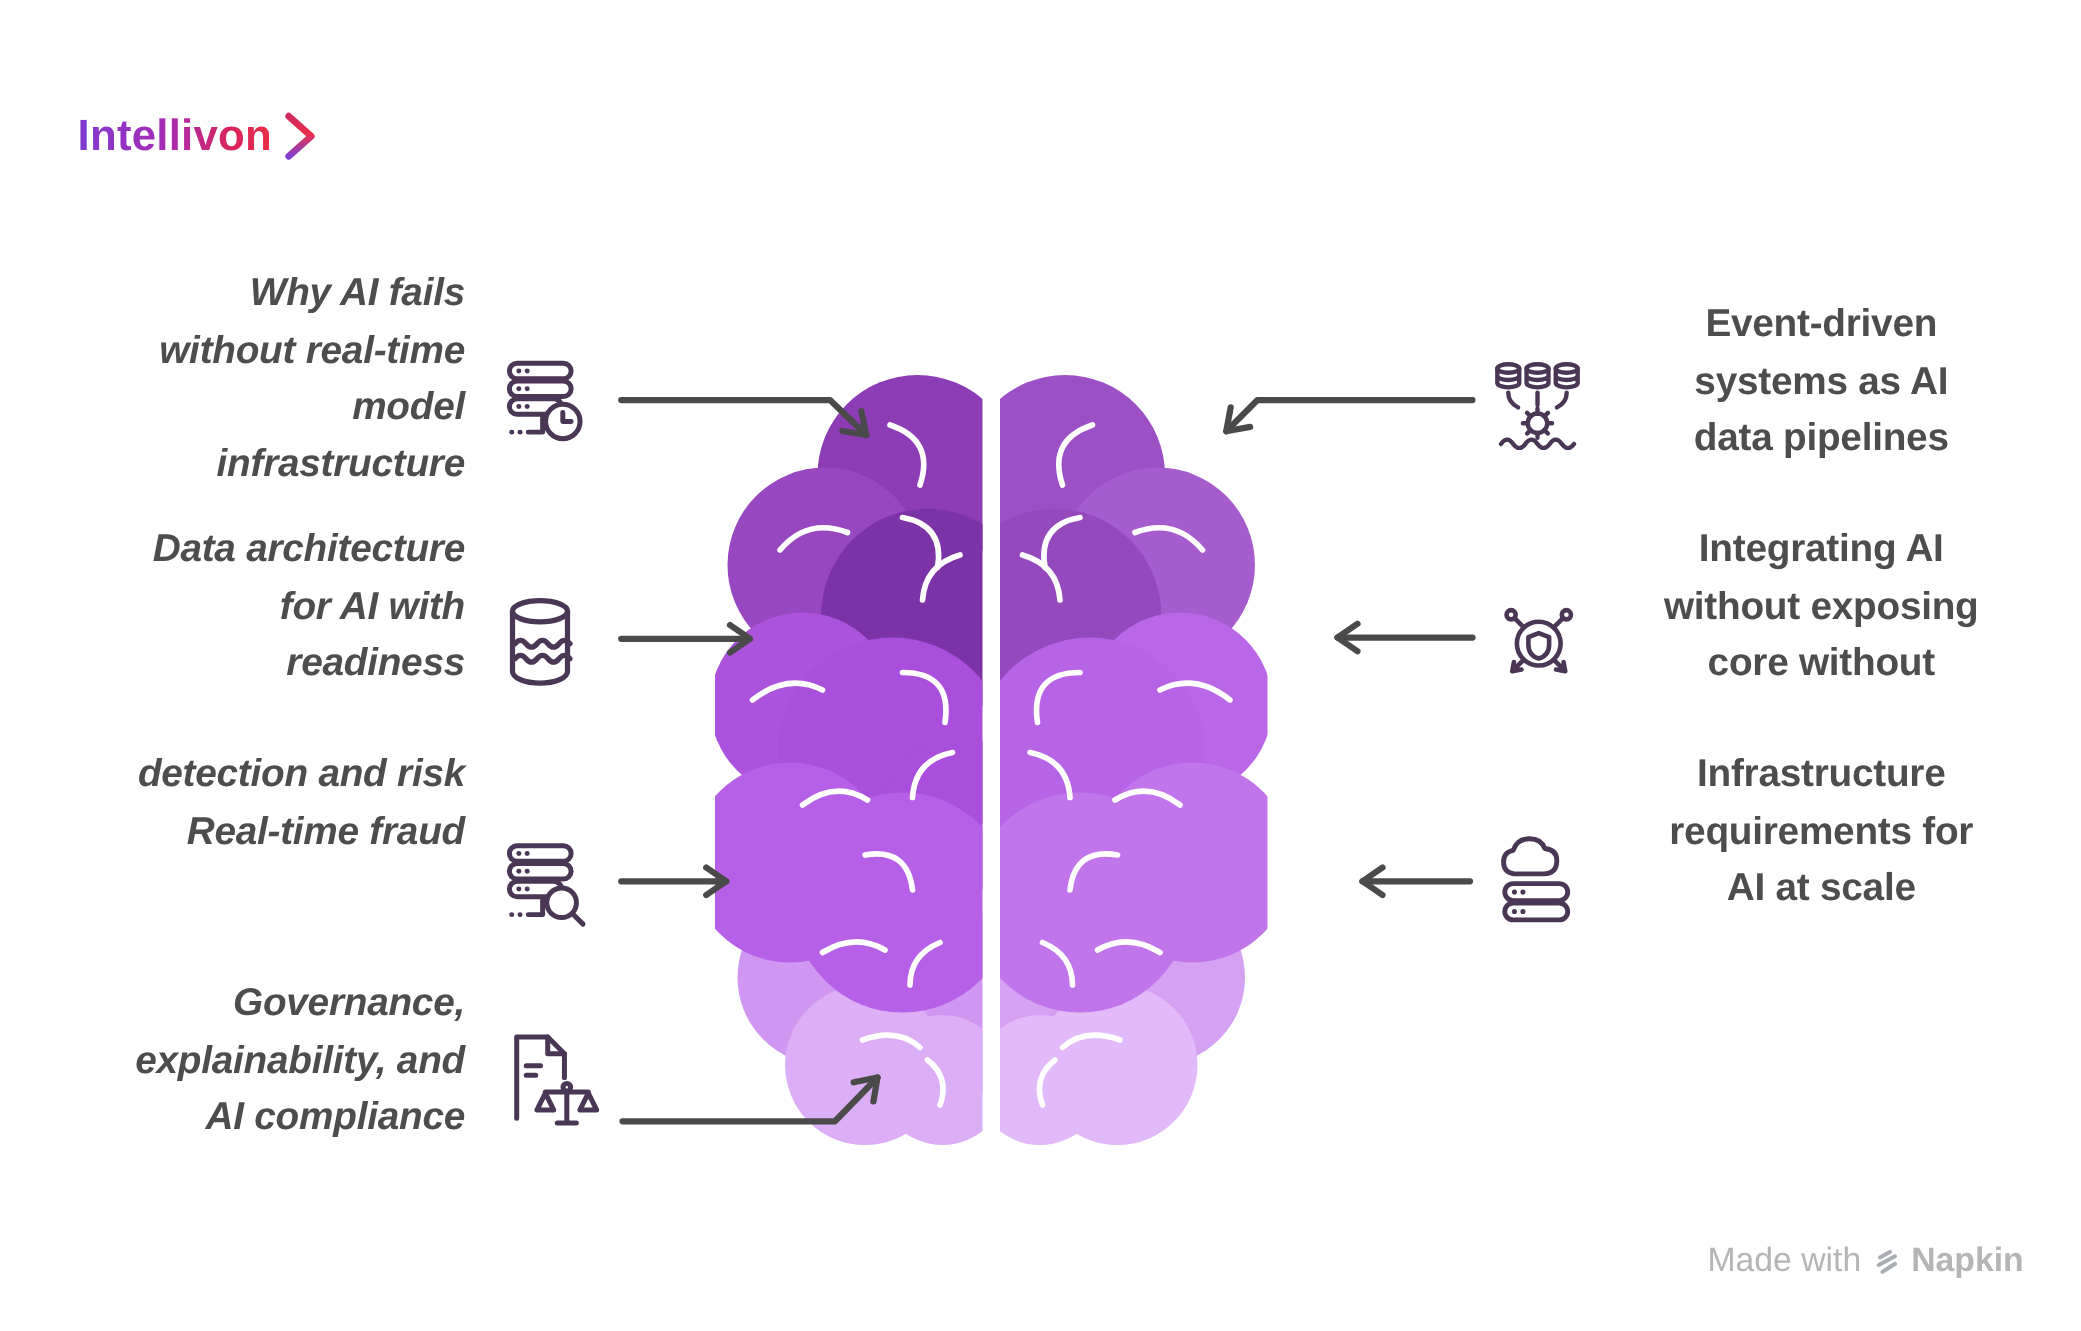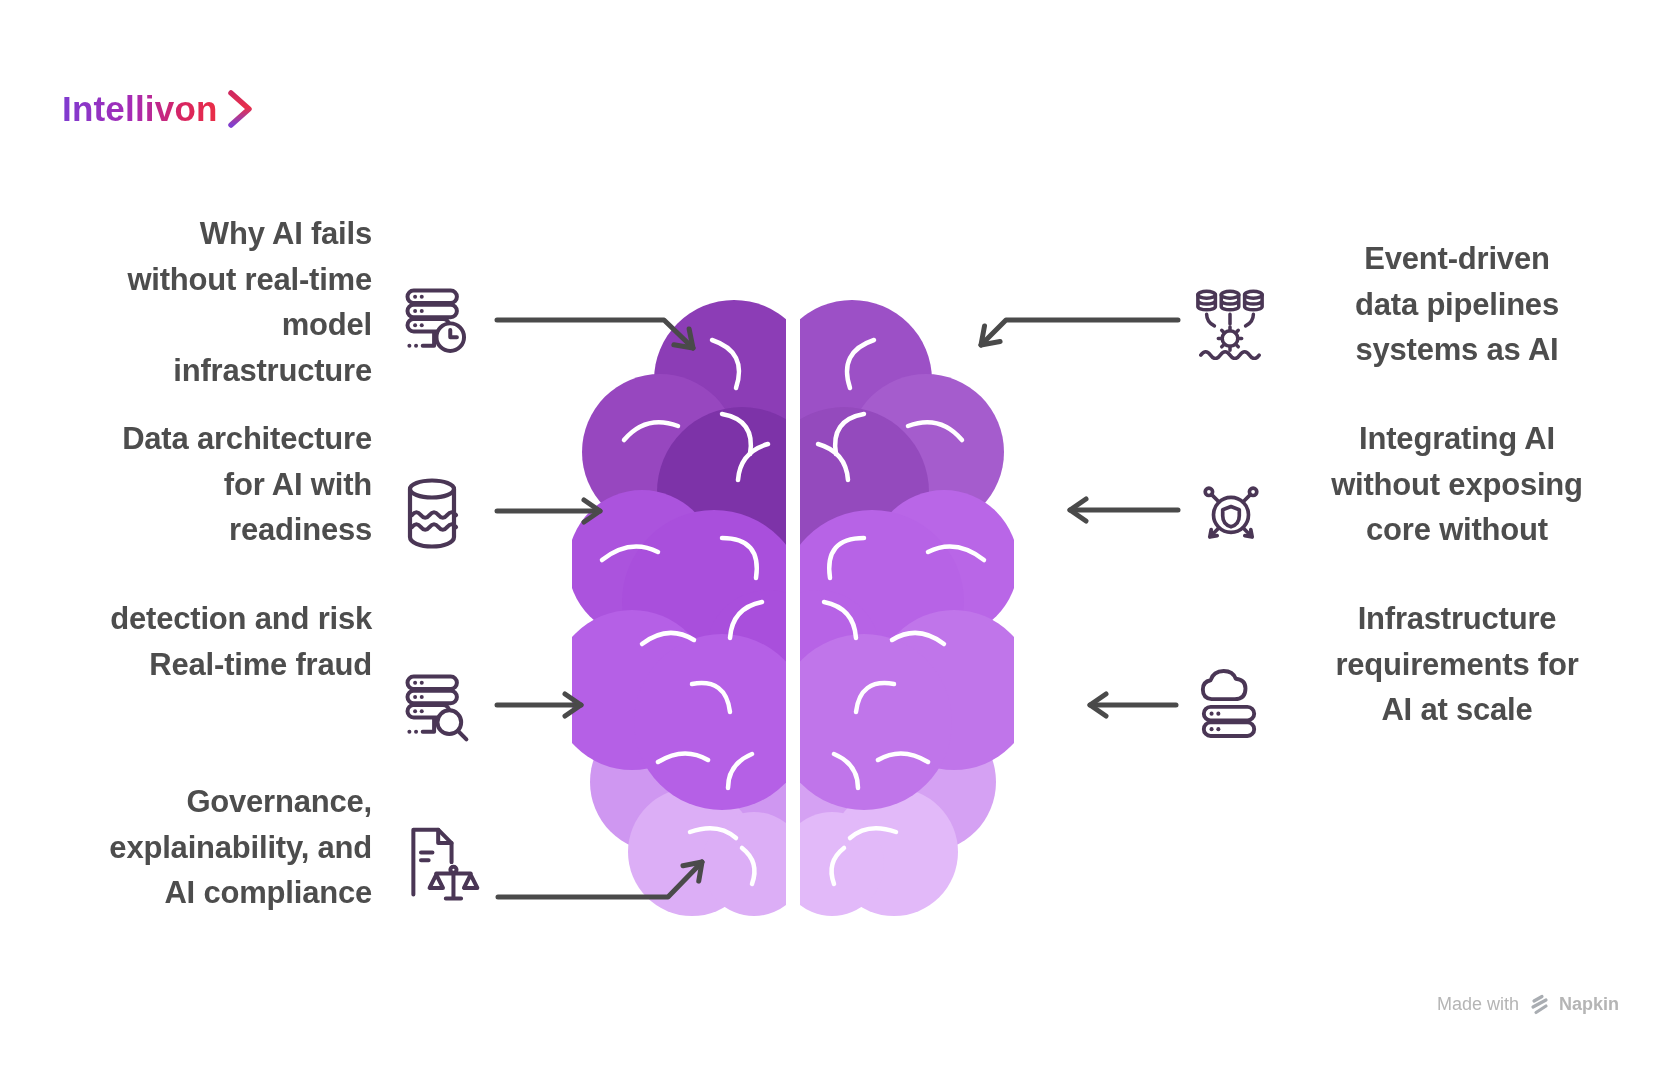--- a/index.html
+++ b/index.html
@@ -7,41 +7,41 @@
           font-family:"Liberation Sans",sans-serif;}
 
   
   .logo{position:absolute;left:62px;top:88px;display:flex;align-items:center;gap:7px;}
   .logo-text{font-size:35px;font-weight:600;letter-spacing:.2px;
     background:linear-gradient(90deg,#7f3bd0 0%,#a62bb5 45%,#d9255f 78%,#ea2e45 100%);
     -webkit-background-clip:text;background-clip:text;color:transparent;}
 
   
   .label{position:absolute;font-weight:700;font-size:31px;line-height:45.5px;color:#4d4d4d;letter-spacing:-.2px;}
-  .label.leftcol{left:58px;width:314px;text-align:right;}
+  .label.leftcol{left:58px;width:314px;text-align:right;font-style:italic;}
   .label.rightcol{left:1292px;width:330px;text-align:center;}
   .lt1{top:211px}.lt2{top:416px}.lt3{top:596px}.lt4{top:779px}
   .rt1{top:236px}.rt2{top:416px}.rt3{top:596px}
 
   
   .sideicon{position:absolute;}
   .i-l1{left:398px;top:283px}
   .i-l2{left:404px;top:477px}
   .i-l3{left:398px;top:669px}
   .i-l4{left:400px;top:822px}
   .i-r1{left:1193px;top:286px}
   .i-r2{left:1196px;top:478px}
   .i-r3{left:1198px;top:666px}
 
   .brain{position:absolute;left:572px;top:292px;}
   .arrows{position:absolute;left:0;top:0;}
 
   
   .footer{position:absolute;top:993px;right:46px;display:flex;align-items:center;gap:9px;
-          color:#b5b5b5;font-size:18px;font-weight:400;}
+          color:#b5b5b5;font-size:27px;font-weight:400;}
   .footer .brand{font-weight:700;}
 </style>
 </head>
 <body>
 
 <div class="canvas">
 
   <div class="logo">
     <span class="logo-text">Intellivon</span>
     <svg width="30" height="42" viewBox="0 0 30 42">
@@ -72,22 +72,22 @@
     <div>Real-time fraud</div>
   </div>
   <div class="label leftcol lt4">
     <div>Governance,</div>
     <div>explainability, and</div>
     <div>AI compliance</div>
   </div>
 
   <div class="label rightcol rt1">
     <div>Event-driven</div>
+    <div>systems as AI</div>
     <div>data pipelines</div>
-    <div>systems as AI</div>
   </div>
   <div class="label rightcol rt2">
     <div>Integrating AI</div>
     <div>without exposing</div>
     <div>core without</div>
   </div>
   <div class="label rightcol rt3">
     <div>Infrastructure</div>
     <div>requirements for</div>
     <div>AI at scale</div>

